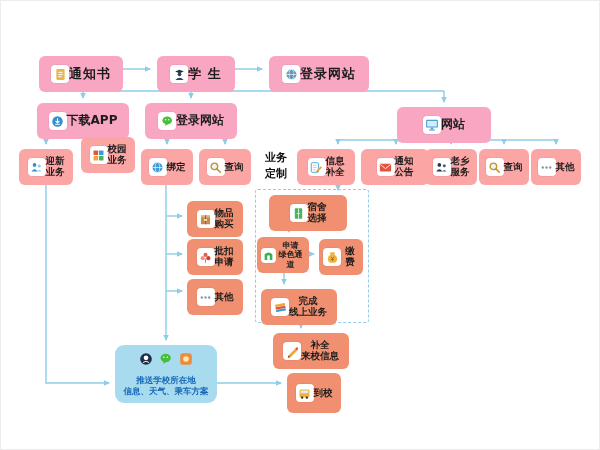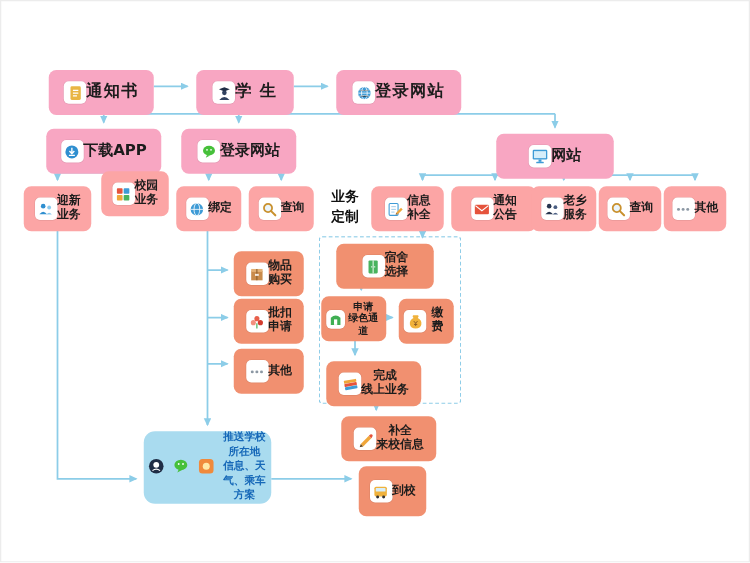--- a/index.html
+++ b/index.html
@@ -10,21 +10,21 @@
   .gold{background:#fca5a5;}
   .salmon{background:#F19070;}
   .lbl{white-space:pre-line;text-align:center;line-height:1.15;font-weight:bold;color:#1c1c1c;font-size:9.5px;}
   .big .lbl{font-size:13px;letter-spacing:1px;}
   .med .lbl{font-size:12px;}
   .xs .lbl{font-size:8px;}
   .ic{flex:0 0 auto;width:18px;height:18px;background:#fff;border-radius:4px;display:flex;align-items:center;justify-content:center;box-shadow:0 0 0 0.5px rgba(0,0,0,0.08);}
   .xs .ic{width:15px;height:15px;}
   .plain-label{position:absolute;font-weight:bold;font-size:11px;color:#111;white-space:pre-line;line-height:1.45;text-align:center;}
   .dashedbox{position:absolute;border:1.5px dashed #8FCDE8;border-radius:3px;}
-  .bluebox{position:absolute;background:#A9DBEF;border-radius:9px;display:flex;flex-direction:row;align-items:center;justify-content:center;gap:5px;box-sizing:border-box;padding:3px;}
+  .bluebox{position:absolute;background:#A9DBEF;border-radius:9px;display:flex;flex-direction:column;align-items:center;justify-content:center;gap:5px;box-sizing:border-box;padding:3px;}
   .bluebox .icons{display:flex;gap:6px;align-items:center;}
   .bluebox .txt{color:#1668B8;font-size:8.5px;font-weight:bold;text-align:center;line-height:1.35;white-space:pre-line;}
   .arrows{position:absolute;left:0;top:0;pointer-events:none;}
 </style>
 </head>
 <body>
 
 <div class="canvas">
 
   <svg class="arrows" width="600" height="450" viewBox="0 0 600 450">

